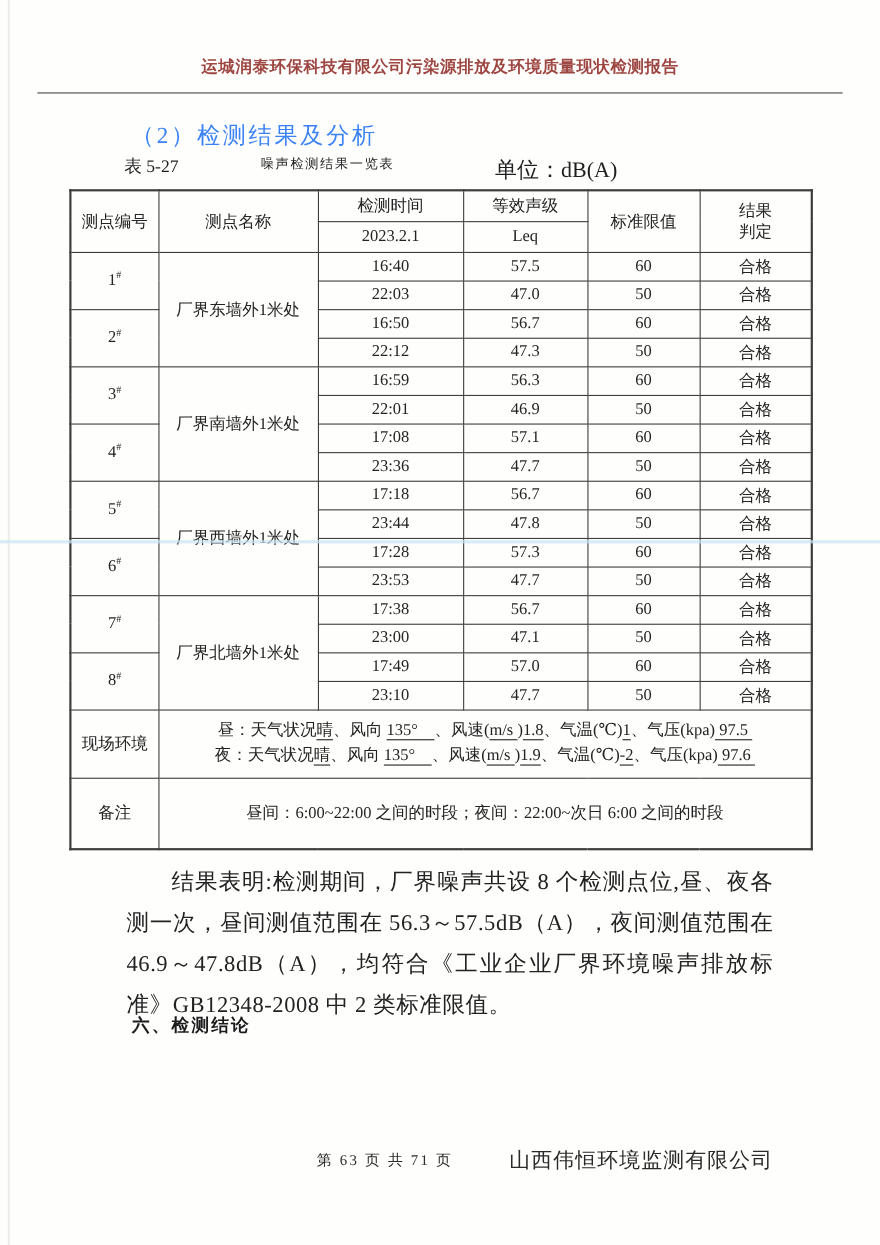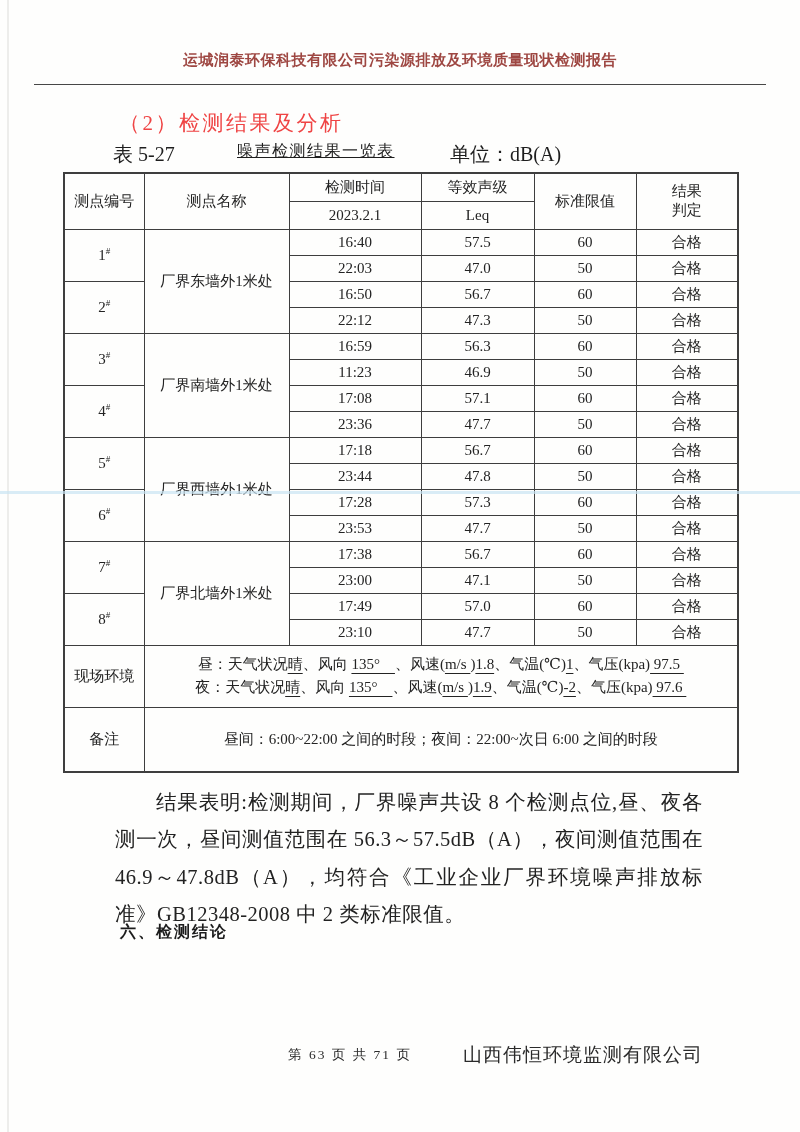--- a/index.html
+++ b/index.html
@@ -11,23 +11,23 @@
   .page{position:relative;width:800px;height:1132px;background:#fefefd;}
   .scan-edge{position:absolute;top:0;left:7px;width:2px;height:1132px;background:#ededeb;}
   .scan-line{position:absolute;top:491px;left:0;width:800px;height:3px;background:#c9e4f2;opacity:.7;}
 
   .doc-header{
     position:absolute;top:51px;left:0;width:100%;text-align:center;
     font-size:15px;font-weight:bold;color:#9e4742;letter-spacing:.5px;
   }
   .header-rule{position:absolute;top:84px;left:34px;width:732px;border-top:1.6px solid #474747;}
 
-  .section-title{position:absolute;top:109px;left:119px;font-size:21px;letter-spacing:2.5px;color:#ef4444;}
-  .caption-label{position:absolute;top:141px;left:113px;font-size:20px;}
-  .caption-title{position:absolute;top:141px;left:237px;font-size:16px;letter-spacing:1.5px;text-decoration:underline;}
+  .section-title{position:absolute;top:109px;left:119px;font-size:21px;letter-spacing:2.5px;color:#3b82f6;}
+  .caption-label{position:absolute;top:141px;left:113px;font-size:16px;}
+  .caption-title{position:absolute;top:141px;left:237px;font-size:12px;letter-spacing:1.5px;}
   .caption-unit{position:absolute;top:141px;left:450px;font-size:20px;}
 
   table.noise{
     position:absolute;top:172px;left:63px;width:674px;
     border-collapse:collapse;table-layout:fixed;
     border:2px solid #3e3e3e;
   }
   table.noise th,table.noise td{
     border:1px solid #3e3e3e;text-align:center;vertical-align:middle;
     font-size:15px;font-weight:normal;padding:0;color:#232323;
@@ -132,21 +132,21 @@
         </tr>
         <tr>
           <td rowspan="2">3<sup class="mark">#</sup></td>
           <td rowspan="4">厂界南墙外1米处</td>
           <td>16:59</td>
           <td>56.3</td>
           <td>60</td>
           <td>合格</td>
         </tr>
         <tr>
-          <td>11:23</td>
+          <td>22:01</td>
           <td>46.9</td>
           <td>50</td>
           <td>合格</td>
         </tr>
         <tr>
           <td rowspan="2">4<sup class="mark">#</sup></td>
           <td>17:08</td>
           <td>57.1</td>
           <td>60</td>
           <td>合格</td>

